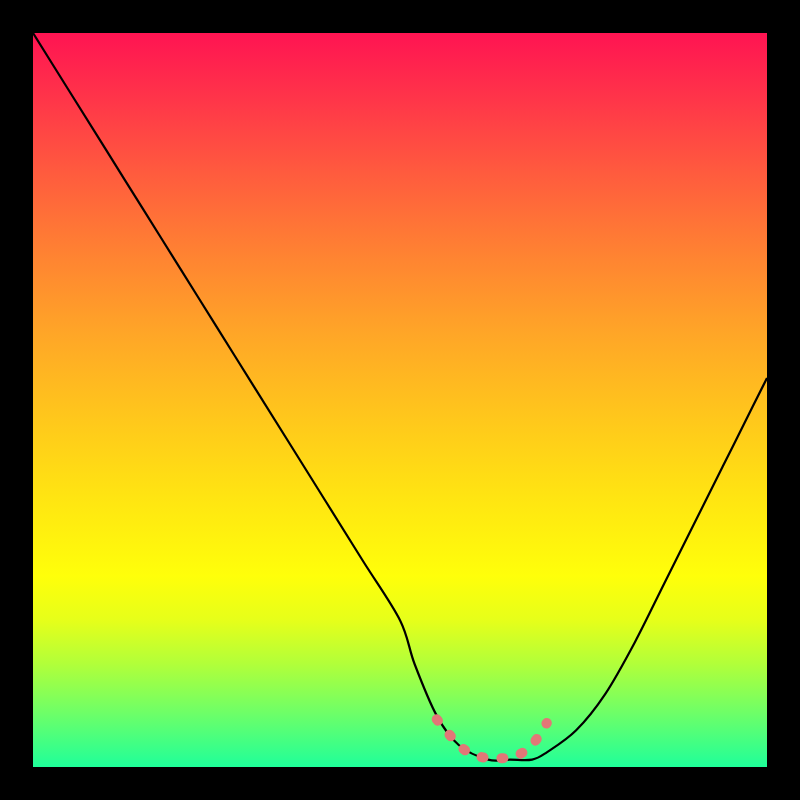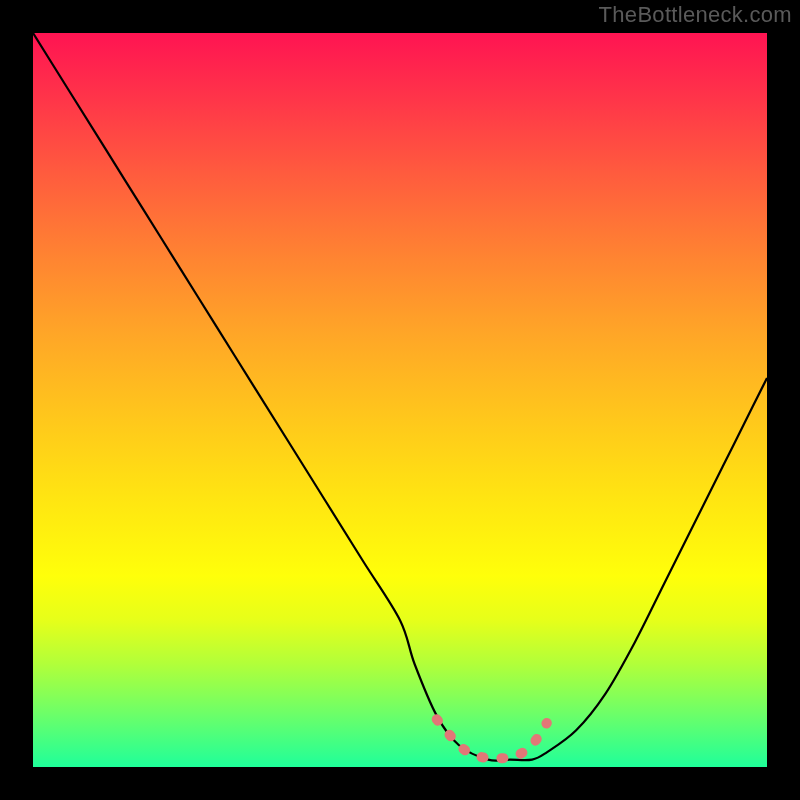--- a/index.html
+++ b/index.html
@@ -59,21 +59,20 @@
     inset: 0;
     width: 100%;
     height: 100%;
   }
 </style>
 </head>
 <body>
 
 <div class="frame">
 
-  <div class="watermark">TheBottleneck.com</div>
 
   <div class="plot-area">
     <div class="gradient-bg"></div>
 
     <svg class="curves" viewBox="0 0 734 734" preserveAspectRatio="none">
       <path fill="none" stroke="#000000" stroke-width="2.2" d="M 0 0 C 6.116666666666667 9.786666666666662, 24.46666666666667 39.14666666666663, 36.7 58.71999999999997 C 48.93333333333334 78.29333333333331, 61.16666666666667 97.86666666666669, 73.4 117.44000000000003 C 85.63333333333334 137.01333333333338, 97.86666666666666 156.58666666666667, 110.1 176.16 C 122.33333333333333 195.73333333333332, 134.56666666666666 215.30666666666662, 146.8 234.87999999999997 C 159.03333333333336 254.45333333333332, 171.26666666666668 274.0266666666667, 183.5 293.6 C 195.73333333333332 313.17333333333335, 207.96666666666667 332.74666666666667, 220.2 352.32 C 232.4333333333333 371.8933333333333, 244.66666666666663 391.4666666666667, 256.9 411.04 C 269.1333333333333 430.61333333333334, 281.3666666666667 450.18666666666667, 293.6 469.76 C 305.83333333333337 489.3333333333333, 318.06666666666666 508.9066666666667, 330.3 528.48 C 342.53333333333336 548.0533333333334, 358.43666666666667 570.0733333333334, 367 587.2 C 375.56333333333333 604.3266666666667, 375.56333333333333 615.3366666666667, 381.68 631.24 C 387.7966666666667 647.1433333333333, 396.36000000000007 669.1633333333333, 403.70000000000005 682.62 C 411.04 696.0766666666667, 417.15666666666664 704.64, 425.71999999999997 711.98 C 434.2833333333333 719.32, 446.51666666666665 724.2133333333334, 455.08 726.66 C 463.6433333333333 729.1066666666666, 469.76 726.66, 477.1 726.66 C 484.44000000000005 726.66, 493.0033333333334 727.8833333333333, 499.12000000000006 726.66 C 505.23666666666674 725.4366666666666, 506.46 724.2133333333333, 513.8 719.3199999999999 C 521.14 714.4266666666666, 533.3733333333333 707.0866666666666, 543.16 697.3 C 552.9466666666666 687.5133333333333, 562.7333333333333 675.28, 572.52 660.6 C 582.3066666666666 645.9200000000001, 592.0933333333334 627.57, 601.88 609.22 C 611.6666666666666 590.87, 621.4533333333334 570.0733333333334, 631.24 550.5 C 641.0266666666666 530.9266666666666, 650.8133333333334 511.3533333333333, 660.6 491.78 C 670.3866666666667 472.20666666666665, 680.1733333333333 452.6333333333334, 689.9599999999999 433.06000000000006 C 699.7466666666666 413.48666666666674, 711.9799999999999 389.02000000000004, 719.3199999999999 374.34000000000003 C 726.66 359.66, 731.5533333333333 349.87333333333333, 734 344.97999999999996" id="curve-main"></path>
       <path fill="none" stroke="#e27777" stroke-width="10" stroke-linecap="round" stroke-linejoin="round" stroke-dasharray="2 18" d="M 403.70000000000005 686.2900000000001 C 407.37 690.5716666666667, 419.6033333333333 706.1080000000001, 425.71999999999997 711.98 C 431.83666666666664 717.852, 435.50666666666666 719.3199999999999, 440.4 721.5219999999999 C 445.2933333333333 723.7239999999999, 450.18666666666667 724.5803333333333, 455.08 725.192 C 459.9733333333333 725.8036666666667, 464.8666666666667 725.6813333333333, 469.76 725.192 C 474.6533333333333 724.7026666666667, 479.5466666666666 724.458, 484.44 722.256 C 489.33333333333337 720.054, 494.22666666666674 717.3626666666667, 499.12000000000006 711.98 C 504.0133333333334 706.5973333333334, 511.3533333333333 693.6299999999999, 513.8 689.9599999999999" id="curve-marker"></path>
     </svg>
   </div>
 

